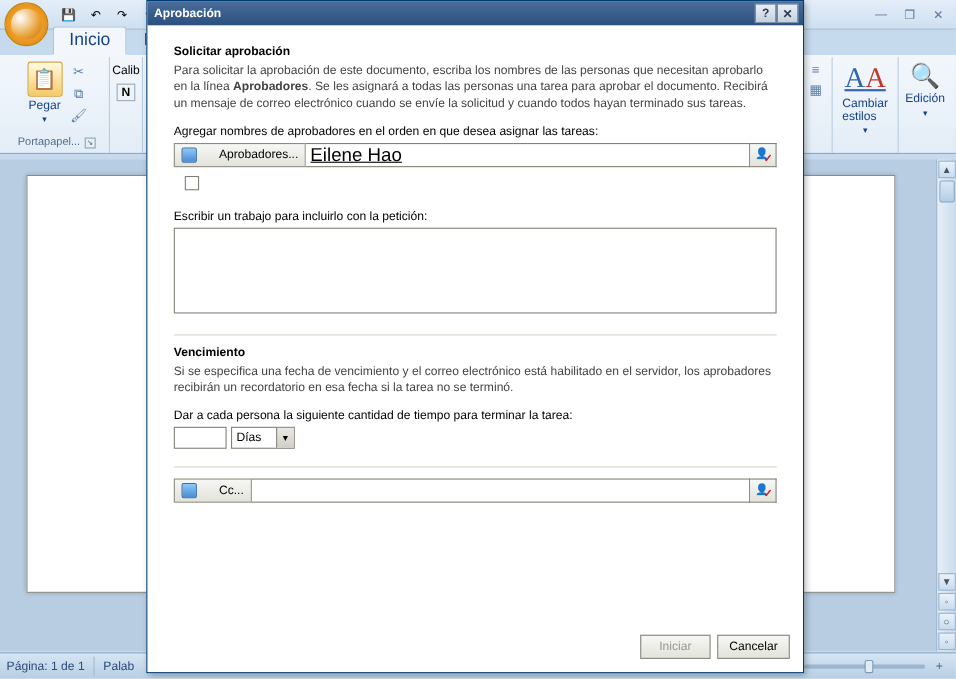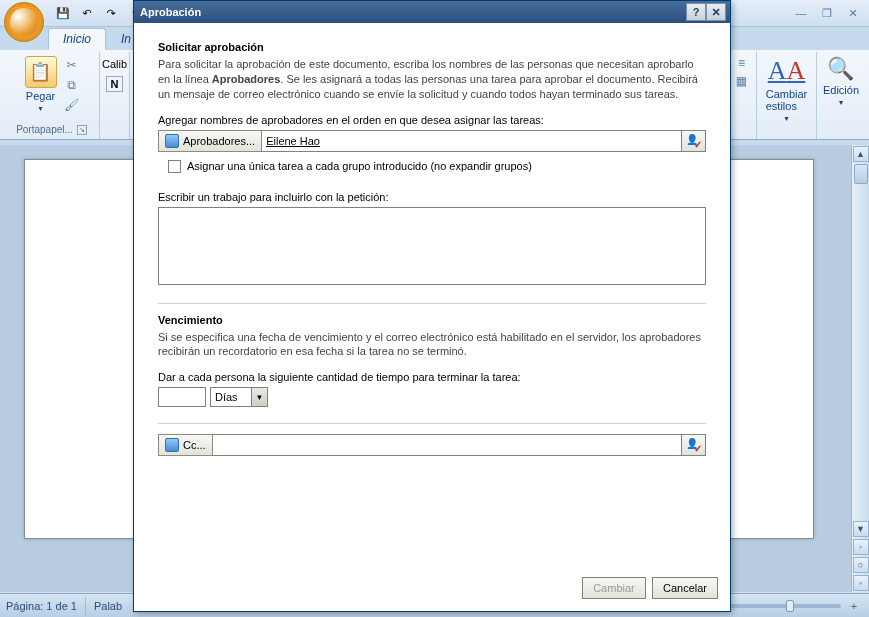--- a/index.html
+++ b/index.html
@@ -67,23 +67,22 @@
     .win-controls span { width: 24px; height: 18px; display:flex; align-items:center; justify-content:center; color:#5a7ba3; border:1px solid transparent; border-radius:2px;}
     .ribbon-tabs {
       margin-left: 48px;
       height: 23px;
       display: flex;
       align-items: flex-end;
     }
     .tab {
       padding: 3px 14px;
       color: #15428b;
-      font-size: 12px;
+      font-size: 16px;
       border: 1px solid transparent;
-      font-style: italic;
     }
     .tab.active {
       background: #f3f7fc;
       border: 1px solid #a9c2da;
       border-bottom: 1px solid #f3f7fc;
       border-radius: 3px 3px 0 0;
     }
     .ribbon-body {
       height: 90px;
       background: linear-gradient(to bottom, #f3f7fc 0%, #e3edf7 100%);
@@ -178,30 +177,30 @@
     .sec-title { font-weight:bold; font-size:11px; margin-bottom:4px;}
     .sec-text { color:#444; line-height:1.35; margin-bottom:12px;}
     .label-row { margin-bottom:4px; }
     .approvers-row, .cc-row {
       display:flex; align-items:stretch; gap:0; margin-bottom:8px;
     }
     .ab-btn {
       background: linear-gradient(#f7f7f5,#e3e3db);
       border:1px solid #8b8b7e;
       padding: 2px 6px;
-      display:flex; align-items:center; gap:4px;
+      display:flex; align-items:center; gap:20px;
       font-size:11px;
       height:22px;
     }
     .ab-icn { width:14px; height:14px; background:linear-gradient(#8ec9ff,#4a8bd0); border:1px solid #3a6fa0; border-radius:2px;}
     .underlined-input {
       flex:1;
       border:1px solid #828177;
       border-left:none;
-      font-size:11px;
+      font-size:17px;
       padding:2px 4px;
       text-decoration: underline;
       height:22px;
     }
     .check-btn {
       width:24px; height:22px;
       border:1px solid #828177;
       border-left:none;
       background:linear-gradient(#f7f7f5,#e3e3db);
       display:flex; align-items:center; justify-content:center;
@@ -362,21 +361,20 @@
         <span class="ab-icn"></span>
         <span>Aprobadores...</span>
       </button>
       <input class="underlined-input" type="text" value="Eilene Hao" style="">
       <button class="check-btn">
           <span class="check-icn"></span>
         </button>
     </div>
     <div class="chk-row">
       <div class="chk"></div>
-      <span>Asignar una única tarea a cada grupo introducido (no expandir grupos)</span>
     </div>
 
     <div class="label-row">Escribir un trabajo para incluirlo con la petición:</div>
     <textarea class="textarea" value="" style=""></textarea>
 
     <div class="divider"></div>
 
     <div class="sec-title">Vencimiento</div>
     <div class="sec-text">Si se especifica una fecha de vencimiento y el correo electrónico está habilitado en el servidor, los aprobadores recibirán un recordatorio en esa fecha si la tarea no se terminó.</div>
     <div class="label-row">Dar a cada persona la siguiente cantidad de tiempo para terminar la tarea:</div>
@@ -398,16 +396,16 @@
         <span>Cc...</span>
       </button>
       <input class="underlined-input" style="text-decoration: none;" type="text" value="">
       <button class="check-btn">
           <span class="check-icn"></span>
         </button>
     </div>
 
   </div>
   <div class="dialog-footer">
-    <button class="dlg-btn" disabled="">Cambiar</button>
+    <button class="dlg-btn" disabled="">Iniciar</button>
     <button class="dlg-btn">Cancelar</button>
   </div>
 </div>
 
 </body></html>

